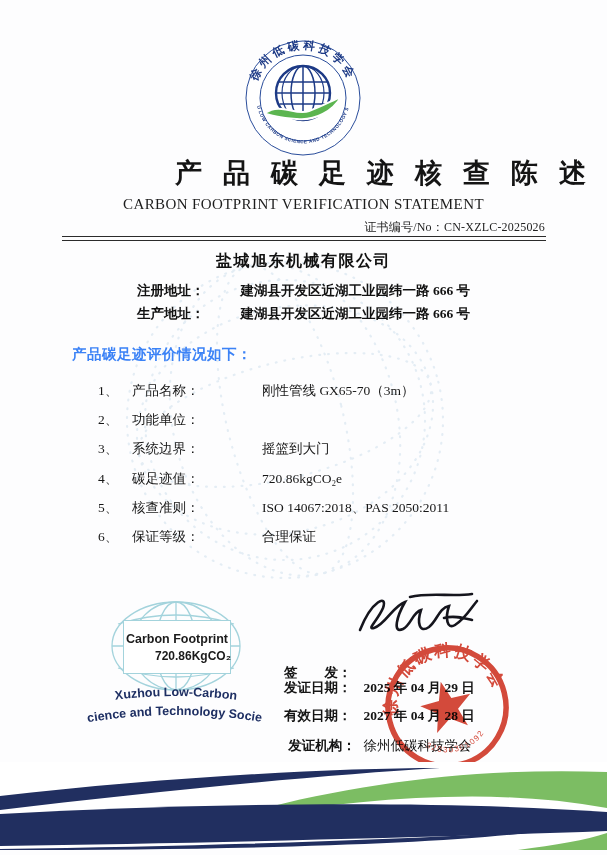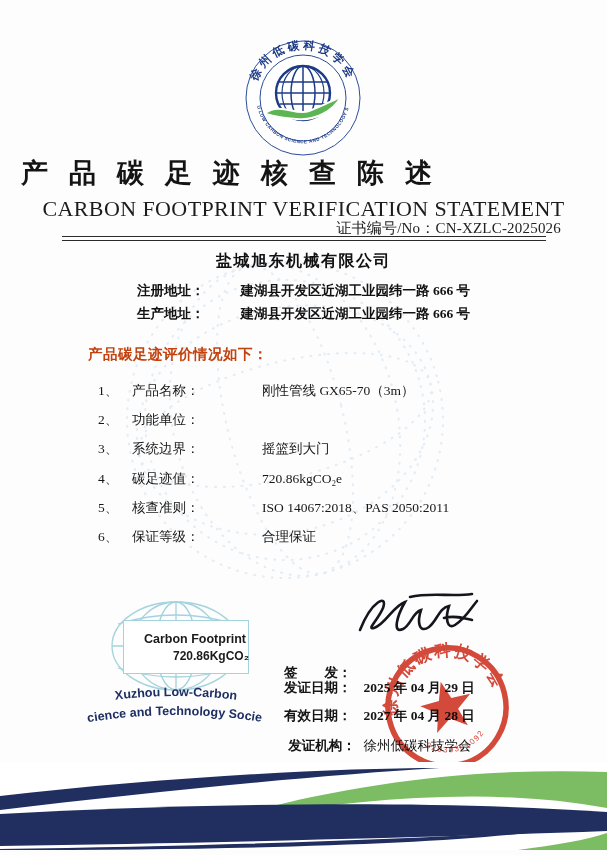--- a/index.html
+++ b/index.html
@@ -5,45 +5,45 @@
   html,body{margin:0;padding:0;background:#ffffff;}
   .page{
     position:relative; width:607px; height:855px; overflow:hidden;
     background:#fdfdfe; color:#1a1a1a;
     font-family:"Liberation Serif","DejaVu Serif",serif;
   }
   
   .watermark{position:absolute; left:85px; top:248px; width:400px; height:345px; opacity:.45; pointer-events:none;}
   
   .logo{position:absolute; left:243px; top:38px; width:120px; height:120px;}
-  .title-cn{position:absolute; top:155px; left:0; right:0; text-align:left;
+  .title-cn{position:absolute; top:155px; left:0; right:0; text-align:right;
     font-size:27px; font-weight:bold; letter-spacing:21px; text-indent:21px; color:#141414; white-space:nowrap;}
   .title-en{position:absolute; top:196px; left:0; right:0; text-align:center;
-    font-size:22px; letter-spacing:.4px; color:#1c1c1c; white-space:nowrap;}
-  .certno{position:absolute; top:219px; right:46px; font-size:15px; color:#222; letter-spacing:.2px;}
+    font-size:15px; letter-spacing:.4px; color:#1c1c1c; white-space:nowrap;}
+  .certno{position:absolute; top:219px; right:62px; font-size:12px; color:#222; letter-spacing:.2px;}
   .divider{position:absolute; top:236px; left:62px; width:484px; height:2.5px;
     border-top:1.5px solid #2b2b2b; border-bottom:1.5px solid #2b2b2b;}
   
   .company-name{position:absolute; top:251px; left:0; right:0; text-align:center;
     font-size:16px; font-weight:bold; letter-spacing:1.5px; color:#111;}
   .addr-wrap{position:absolute; top:280px; left:0; right:0; text-align:center;}
   .addr-inner{display:inline-block; text-align:left; font-size:13.5px; font-weight:bold; line-height:22.5px; color:#111;}
   .addr-row .lbl{margin-right:36px;}
   
-  .eval-heading{position:absolute; top:345px; left:88px; font-size:14.5px; font-weight:bold; letter-spacing:.5px; color:#c2410c;}
+  .eval-heading{position:absolute; top:345px; left:72px; font-size:14.5px; font-weight:bold; letter-spacing:.5px; color:#3b82f6;}
   .eval-items{position:absolute; top:376px; left:98px; right:30px;}
   .eval-row{display:flex; height:29.3px; align-items:center; font-size:13.5px; color:#161616;}
   .eval-row .no{width:34px;}
   .eval-row .lbl{width:93px;}
   .eval-row .val{flex:1; white-space:nowrap;margin-left:37px;}
   
   .badge-globe{position:absolute; left:108px; top:598px; width:137px; height:96px;}
   .badge-box{position:absolute; left:123px; top:620px; width:106px; height:52px;
     background:#fff; border:1px solid #a3d3dc; display:flex; flex-direction:column; justify-content:center; align-items:center; gap:3px;
-    font-family:"Liberation Sans","DejaVu Sans",sans-serif;padding-left:18px;}
+    font-family:"Liberation Sans","DejaVu Sans",sans-serif;}
   .badge-box .t1{font-size:12.5px; font-weight:bold; color:#1b1b1b; white-space:nowrap;}
   .badge-box .t2{font-size:12px; font-weight:bold; color:#1b1b1b; white-space:nowrap;margin-left:32px;}
   .badge-arc{position:absolute; left:84px; top:686px; width:184px; height:42px;}
   .website{position:absolute; top:737px; left:60px; width:232px; text-align:center;
     font-size:14.5px; letter-spacing:.3px; color:#0d0d0d; white-space:nowrap;}
   
   .iss-row{position:absolute; left:284px; font-size:13.5px; color:#141414; white-space:nowrap;}
   .iss-row .lbl{font-weight:bold; display:inline-block; width:76px;}
   .iss-row .val{font-weight:bold;}
   .iss-row .val.normal{font-weight:normal;}

